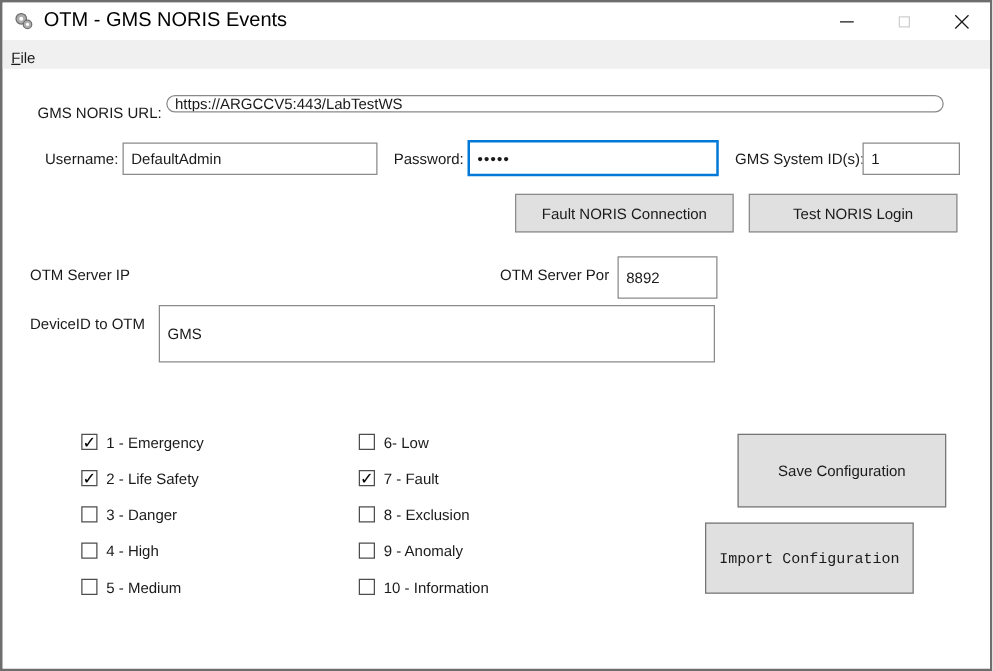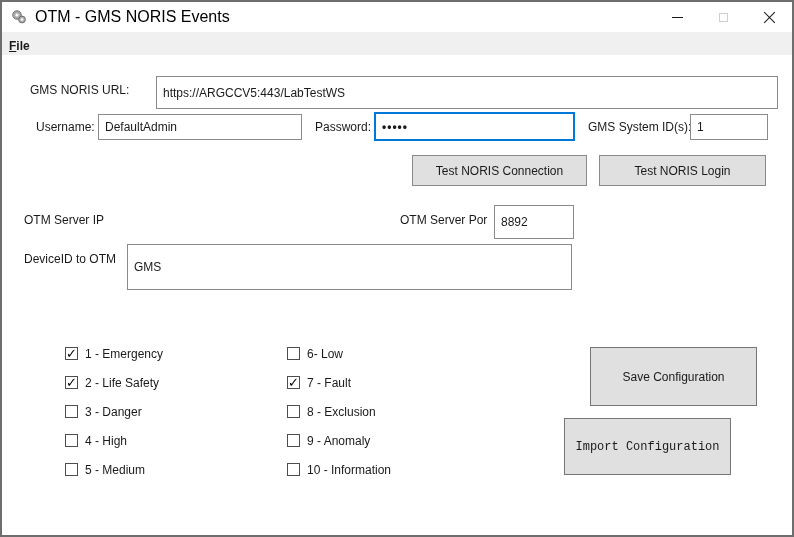--- a/index.html
+++ b/index.html
@@ -36,21 +36,21 @@
     width: 15px; height: 1px; background: #1a1a1a;
   }
   .glyph-close::before { transform: rotate(45deg); }
   .glyph-close::after  { transform: rotate(-45deg); }
   
   .menubar {
     position: absolute; left: 0; top: 30px; right: 0; height: 23px;
     background: #f0f0f0;
     display: flex; align-items: center;
   }
-  .menu-item { padding: 0 7px; height: 17px; line-height: 23px; font-weight: bold; }
+  .menu-item { padding: 0 7px; height: 17px; line-height: 23px; }
   .menu-item .accel { text-decoration: underline; }
   
   .lbl { position: absolute; line-height: 16px; white-space: nowrap; }
   .tb {
     position: absolute;
     border: 1px solid #8a8a8a; background: #fff;
     font-family: "Liberation Sans", "DejaVu Sans", sans-serif;
     font-size: 12px; color: #1a1a1a;
     padding: 0 6px; outline: none;
   }
@@ -104,32 +104,32 @@
           <div class="glyph-close"></div>
         </div>
     </div>
   </div>
 
   <div class="menubar">
     <div class="menu-item"><span class="accel">F</span><span>ile</span></div>
   </div>
 
   <span class="lbl" style="left:28px; top:80px;">GMS NORIS URL:</span>
-  <input class="tb" style="left: 154px; top: 74px; width: 622px; height: 33px;" value="https://ARGCCV5:443/LabTestWS">
+  <input class="tb" style="left: 131px; top: 74px; width: 622px; height: 14px; border-radius: 11px;" value="https://ARGCCV5:443/LabTestWS">
 
   <span class="lbl" style="left:34px; top:117px;">Username:</span>
   <input class="tb" style="left: 96px; top: 112px; width: 204px; height: 26px;" value="DefaultAdmin">
 
   <span class="lbl" style="left:313px; top:117px;">Password:</span>
   <input class="tb focused" style="left: 372px; top: 110px; width: 201px; height: 29px;" value="•••••">
 
   <span class="lbl" style="left:586px; top:117px;">GMS System ID(s):</span>
   <input class="tb" style="left: 688px; top: 112px; width: 78px; height: 26px;" value="1">
 
-  <button class="btn" style="left:410px; top:153px; width:175px; height:31px;">Test NORIS Connection</button>
+  <button class="btn" style="left:410px; top:153px; width:175px; height:31px;">Fault NORIS Connection</button>
   <button class="btn" style="left:597px; top:153px; width:167px; height:31px;">Test NORIS Login</button>
 
   <span class="lbl" style="left:22px; top:210px;">OTM Server IP</span>
 
   <span class="lbl" style="left:398px; top:210px;">OTM Server Por</span>
   <input class="tb" style="left: 492px; top: 203px; width: 80px; height: 34px;" value="8892">
 
   <span class="lbl" style="left:22px; top:249px;">DeviceID to OTM</span>
   <input class="tb" style="left: 125px; top: 242px; width: 445px; height: 46px;" value="GMS">
 

